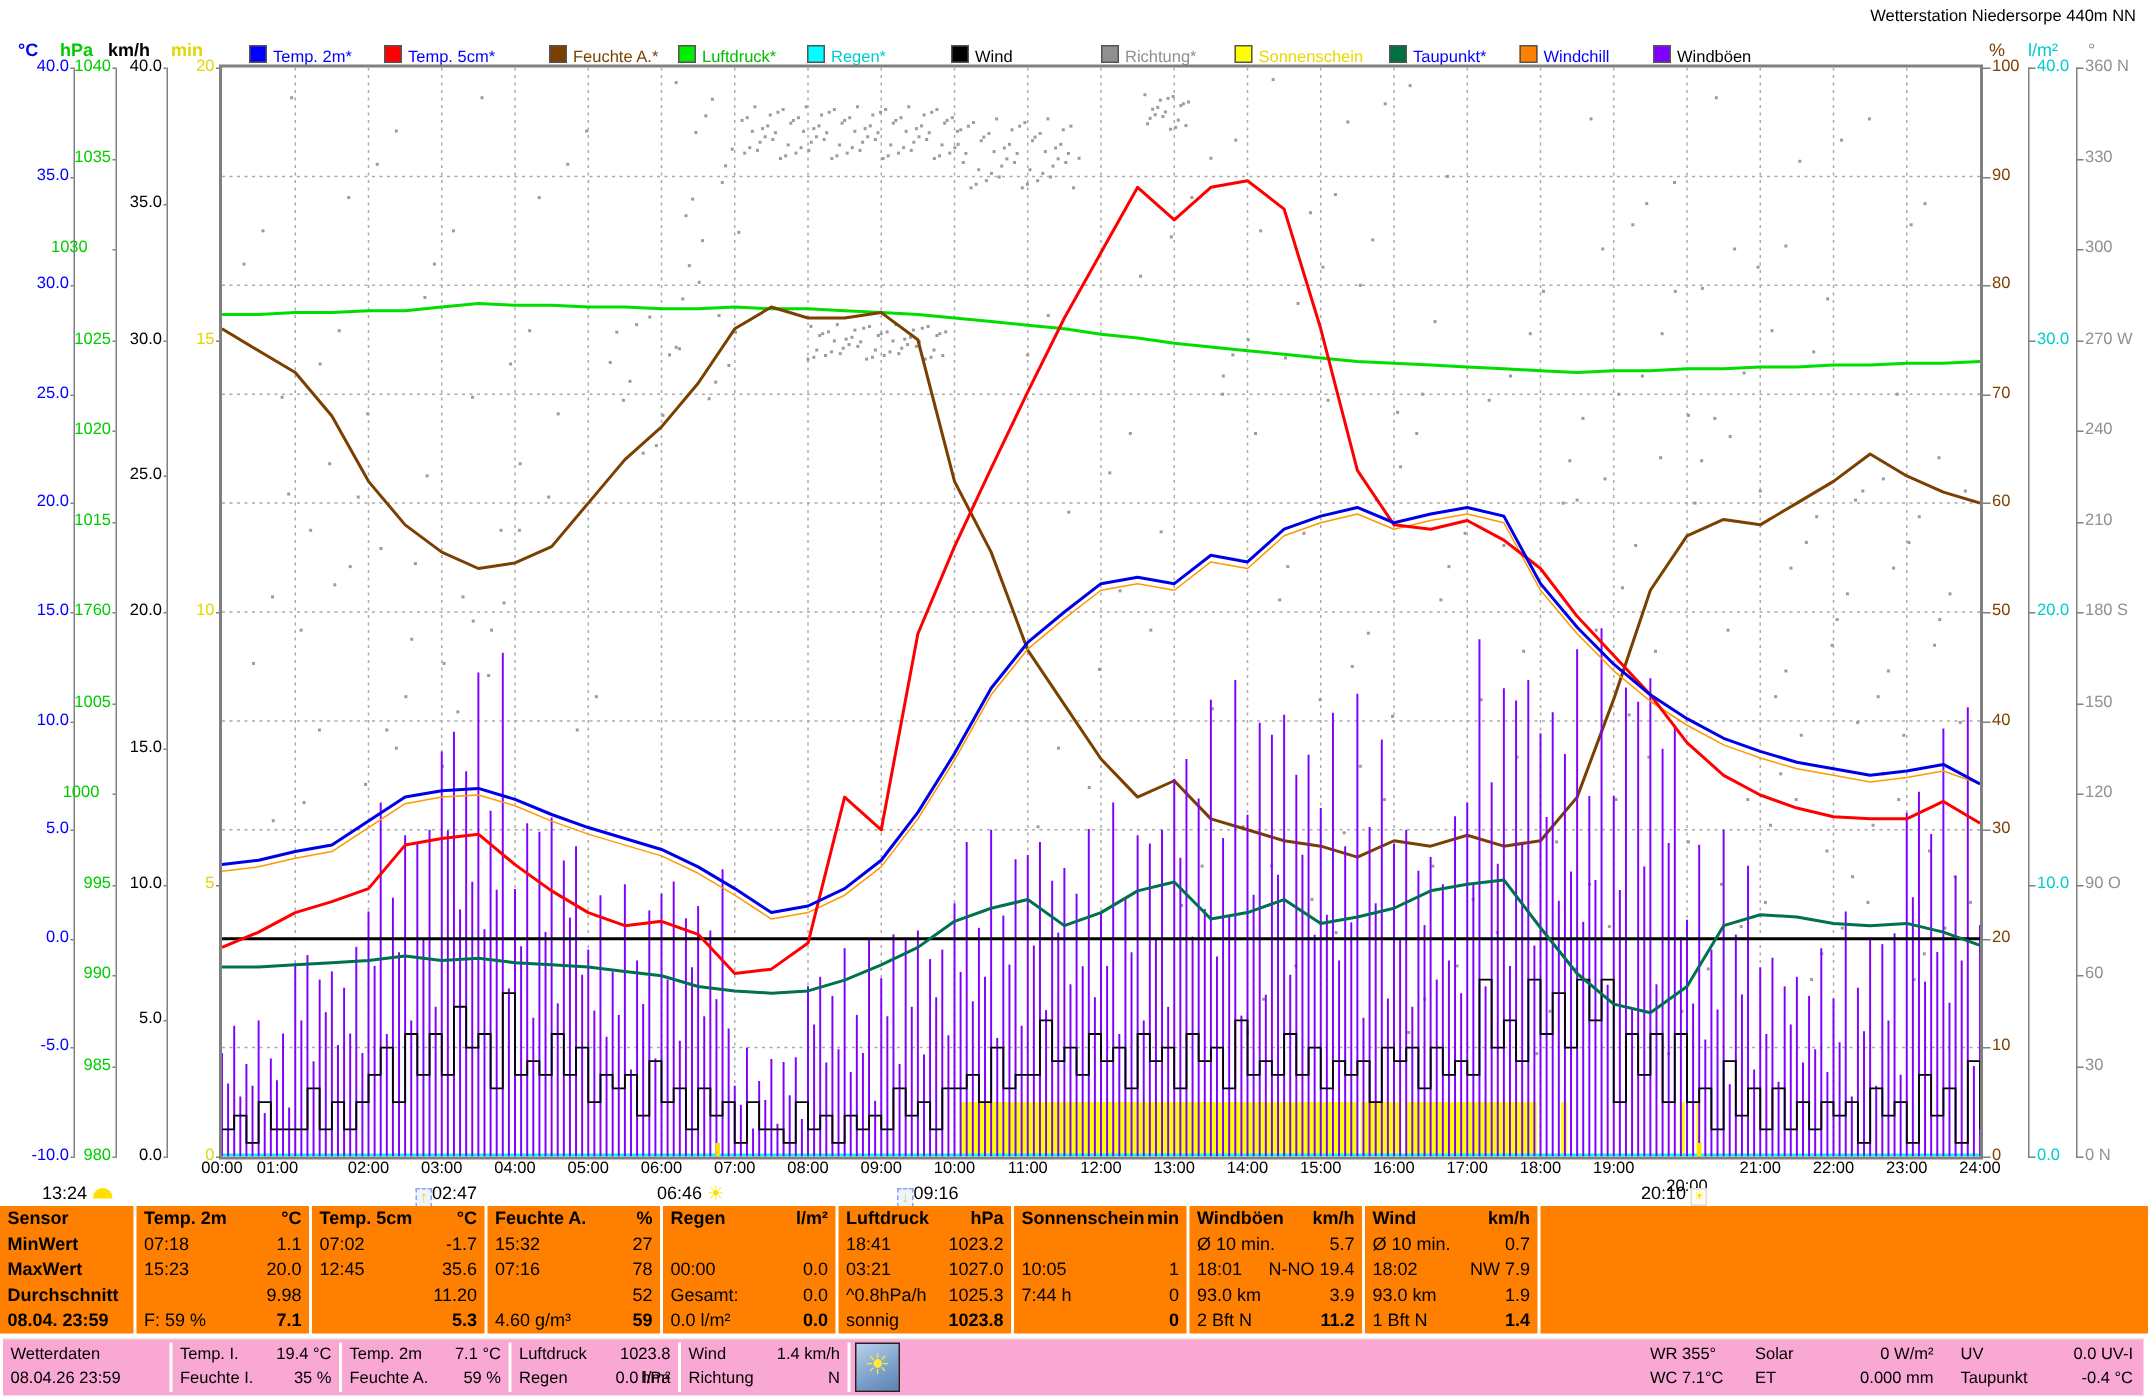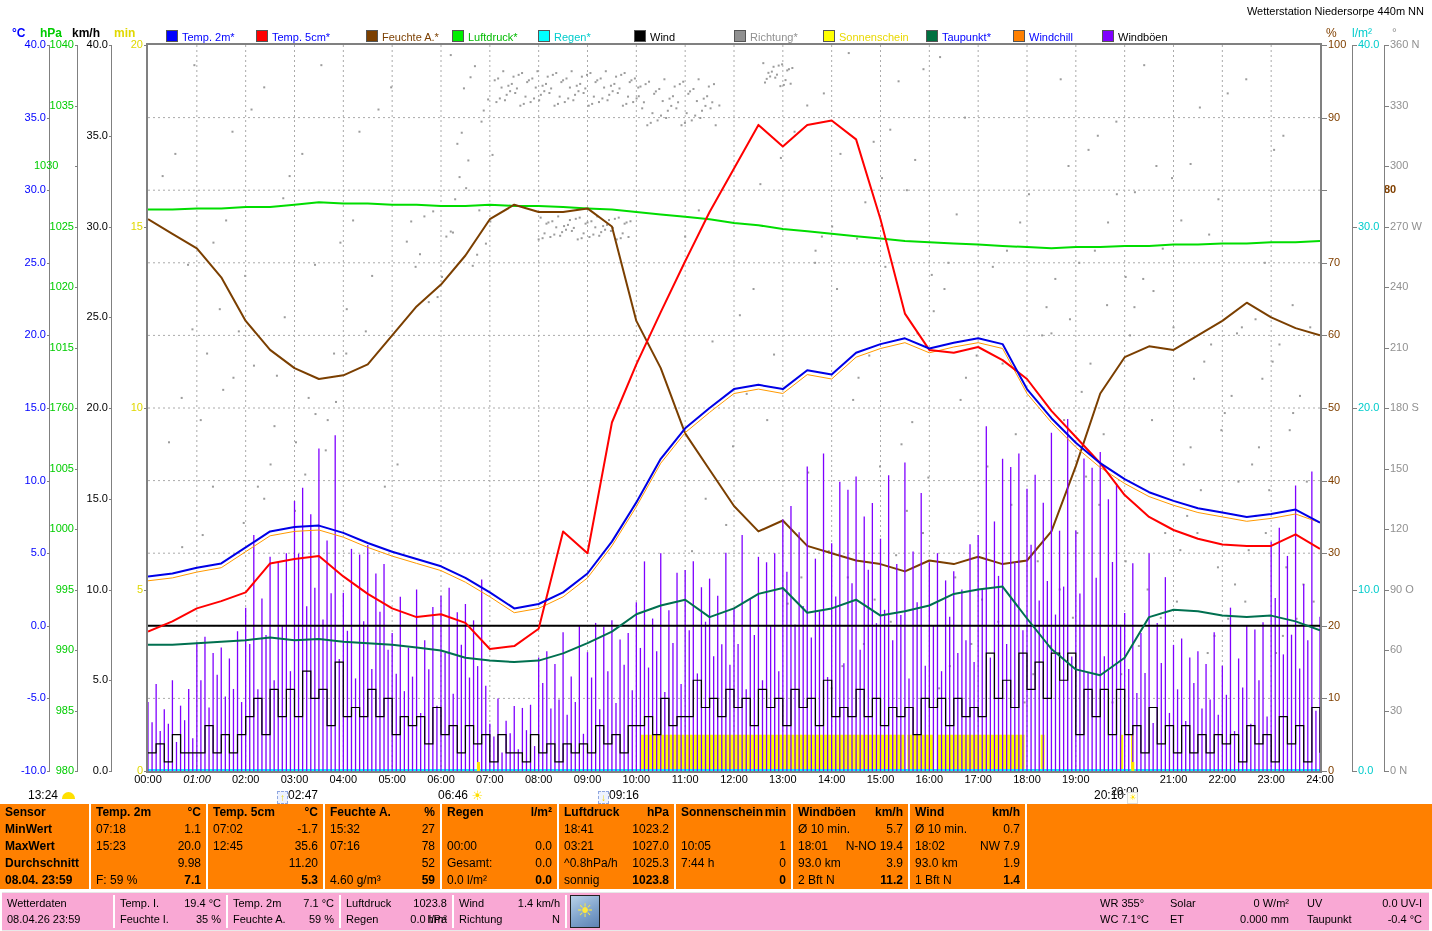--- a/index.html
+++ b/index.html
@@ -98,21 +98,21 @@
       <div class="tick-label" style="left:34px;width:40px;text-align:right;top:219.5px;color:#00CC00;">1025</div>
       <div class="stub" style="left:75px;width:2px;top:226.5px;"></div>
       <div class="tick-label" style="left:34px;width:40px;text-align:right;top:280px;color:#00CC00;">1020</div>
       <div class="stub" style="left:75px;width:2px;top:287px;"></div>
       <div class="tick-label" style="left:34px;width:40px;text-align:right;top:340.5px;color:#00CC00;">1015</div>
       <div class="stub" style="left:75px;width:2px;top:347.5px;"></div>
       <div class="tick-label" style="left:34px;width:40px;text-align:right;top:401px;color:#00CC00;">1760</div>
       <div class="stub" style="left:75px;width:2px;top:408px;"></div>
       <div class="tick-label" style="left:34px;width:40px;text-align:right;top:461.5px;color:#00CC00;">1005</div>
       <div class="stub" style="left:75px;width:2px;top:468.5px;"></div>
-      <div class="tick-label" style="left:34px;width:40px;text-align:right;top:522px;color:#00CC00;">1000</div>
+      <div class="tick-label" style="left:34px;width:40px;text-align:center;top:522px;color:#00CC00;">1000</div>
       <div class="stub" style="left:75px;width:2px;top:529px;"></div>
       <div class="tick-label" style="left:34px;width:40px;text-align:right;top:582.5px;color:#00CC00;">995</div>
       <div class="stub" style="left:75px;width:2px;top:589.5px;"></div>
       <div class="tick-label" style="left:34px;width:40px;text-align:right;top:643px;color:#00CC00;">990</div>
       <div class="stub" style="left:75px;width:2px;top:650px;"></div>
       <div class="tick-label" style="left:34px;width:40px;text-align:right;top:703.5px;color:#00CC00;">985</div>
       <div class="stub" style="left:75px;width:2px;top:710.5px;"></div>
       <div class="tick-label" style="left:34px;width:40px;text-align:right;top:764px;color:#00CC00;">980</div>
       <div class="stub" style="left:75px;width:2px;top:771px;"></div>
       <div class="axis-head" style="left:72px;color:#000000;">km/h</div>
@@ -145,21 +145,21 @@
       <div class="tick-label" style="left:103px;width:40px;text-align:right;top:582.5px;color:#E0D800;">5</div>
       <div class="stub" style="left:144px;width:2px;top:589.5px;"></div>
       <div class="tick-label" style="left:103px;width:40px;text-align:right;top:764px;color:#E0D800;">0</div>
       <div class="stub" style="left:144px;width:2px;top:771px;"></div>
       <div class="axis-head" style="left:1326px;color:#804000;font-weight:normal;">%</div>
       <div class="stub" style="left:1322px;width:5px;top:45px;"></div>
       <div class="tick-label" style="left:1328px;width:44px;top:38px;color:#804000;">100</div>
       <div class="stub" style="left:1322px;width:5px;top:117.6px;"></div>
       <div class="tick-label" style="left:1328px;width:44px;top:110.6px;color:#804000;">90</div>
       <div class="stub" style="left:1322px;width:5px;top:190.2px;"></div>
-      <div class="tick-label" style="left:1384px;width:44px;top:183.2px;color:#804000;font-weight:bold;">80</div>
+      <div class="tick-label" style="left:1328px;width:44px;top:183.2px;color:#804000;">80</div>
       <div class="stub" style="left:1322px;width:5px;top:262.79999999999995px;"></div>
       <div class="tick-label" style="left:1328px;width:44px;top:255.79999999999995px;color:#804000;">70</div>
       <div class="stub" style="left:1322px;width:5px;top:335.4px;"></div>
       <div class="tick-label" style="left:1328px;width:44px;top:328.4px;color:#804000;">60</div>
       <div class="stub" style="left:1322px;width:5px;top:408px;"></div>
       <div class="tick-label" style="left:1328px;width:44px;top:401px;color:#804000;">50</div>
       <div class="stub" style="left:1322px;width:5px;top:480.59999999999997px;"></div>
       <div class="tick-label" style="left:1328px;width:44px;top:473.59999999999997px;color:#804000;">40</div>
       <div class="stub" style="left:1322px;width:5px;top:553.1999999999999px;"></div>
       <div class="tick-label" style="left:1328px;width:44px;top:546.1999999999999px;color:#804000;">30</div>
@@ -1010,21 +1010,21 @@
       <line x1="0" y1="580.8" x2="1172" y2="580.8" stroke="#000" stroke-width="2"></line>
       <polyline points="0,535.8 24.416666666666664,532.9 48.83333333333333,527.1 73.25,522.7 97.66666666666666,506.7 122.08333333333334,490.8 146.5,486.4 170.91666666666669,485.0 195.33333333333331,492.2 219.75,502.4 244.16666666666669,511.1 268.5833333333333,518.4 293,525.6 317.41666666666663,537.2 341.83333333333337,551.8 366.25,567.7 390.66666666666663,563.4 415.08333333333337,551.8 439.5,532.9 463.91666666666663,500.9 488.33333333333337,461.7 512.75,418.2 537.1666666666666,387.7 561.5833333333334,367.4 586,348.5 610.4166666666667,344.1 634.8333333333333,348.5 659.25,329.6 683.6666666666667,334.0 708.0833333333333,312.2 732.5,303.5 756.9166666666667,297.7 781.3333333333333,307.8 805.75,302.0 830.1666666666667,297.7 854.5833333333333,303.5 879,348.5 903.4166666666667,377.5 927.8333333333333,402.2 952.25,422.5 976.6666666666667,438.5 1001.0833333333333,451.6 1025.5,460.3 1049.9166666666667,467.5 1074.3333333333333,471.9 1098.75,476.3 1123.1666666666667,473.4 1147.5833333333333,469.0 1172,477.7" fill="none" stroke="#FF9900" stroke-width="1" stroke-linejoin="round"></polyline>
       <polyline points="0,586.6 24.416666666666664,576.4 48.83333333333333,563.4 73.25,556.1 97.66666666666666,547.4 122.08333333333334,518.4 146.5,514.0 170.91666666666669,511.1 195.33333333333331,531.4 219.75,548.9 244.16666666666669,563.4 268.5833333333333,572.1 293,569.2 317.41666666666663,577.9 341.83333333333337,604.0 366.25,601.1 390.66666666666663,583.7 415.08333333333337,486.4 439.5,508.2 463.91666666666663,377.5 488.33333333333337,319.4 512.75,267.2 537.1666666666666,216.3 561.5833333333334,167.0 586,123.4 610.4166666666667,79.9 634.8333333333333,101.6 659.25,79.9 683.6666666666667,75.5 708.0833333333333,94.4 732.5,174.2 756.9166666666667,268.6 781.3333333333333,304.9 805.75,307.8 830.1666666666667,302.0 854.5833333333333,315.1 879,334.0 903.4166666666667,365.9 927.8333333333333,392.0 952.25,418.2 976.6666666666667,450.1 1001.0833333333333,471.9 1025.5,485.0 1049.9166666666667,493.7 1074.3333333333333,499.5 1098.75,500.9 1123.1666666666667,500.9 1147.5833333333333,489.3 1172,503.8" fill="none" stroke="#FF0000" stroke-width="2" stroke-linejoin="round"></polyline>
       <polyline points="0,531.4 24.416666666666664,528.5 48.83333333333333,522.7 73.25,518.4 97.66666666666666,502.4 122.08333333333334,486.4 146.5,482.1 170.91666666666669,480.6 195.33333333333331,487.9 219.75,498.0 244.16666666666669,506.7 268.5833333333333,514.0 293,521.3 317.41666666666663,532.9 341.83333333333337,547.4 366.25,563.4 390.66666666666663,559.0 415.08333333333337,547.4 439.5,528.5 463.91666666666663,496.6 488.33333333333337,457.4 512.75,413.8 537.1666666666666,383.3 561.5833333333334,363.0 586,344.1 610.4166666666667,339.8 634.8333333333333,344.1 659.25,325.2 683.6666666666667,329.6 708.0833333333333,307.8 732.5,299.1 756.9166666666667,293.3 781.3333333333333,303.5 805.75,297.7 830.1666666666667,293.3 854.5833333333333,299.1 879,344.1 903.4166666666667,373.2 927.8333333333333,397.8 952.25,418.2 976.6666666666667,434.1 1001.0833333333333,447.2 1025.5,455.9 1049.9166666666667,463.2 1074.3333333333333,467.5 1098.75,471.9 1123.1666666666667,469.0 1147.5833333333333,464.6 1172,477.7" fill="none" stroke="#0000E6" stroke-width="2" stroke-linejoin="round"></polyline>
       <polyline points="0,599.7 24.416666666666664,599.7 48.83333333333333,598.2 73.25,596.8 97.66666666666666,595.3 122.08333333333334,592.4 146.5,595.3 170.91666666666669,593.9 195.33333333333331,596.8 219.75,598.2 244.16666666666669,599.7 268.5833333333333,602.6 293,605.5 317.41666666666663,612.7 341.83333333333337,615.6 366.25,617.1 390.66666666666663,615.6 415.08333333333337,608.4 439.5,598.2 463.91666666666663,586.6 488.33333333333337,569.2 512.75,560.5 537.1666666666666,554.7 561.5833333333334,572.1 586,563.4 610.4166666666667,548.9 634.8333333333333,543.0 659.25,567.7 683.6666666666667,563.4 708.0833333333333,554.7 732.5,570.6 756.9166666666667,566.3 781.3333333333333,560.5 805.75,548.9 830.1666666666667,544.5 854.5833333333333,541.6 879,573.5 903.4166666666667,604.0 927.8333333333333,624.4 952.25,630.2 976.6666666666667,612.7 1001.0833333333333,572.1 1025.5,564.8 1049.9166666666667,566.3 1074.3333333333333,570.6 1098.75,572.1 1123.1666666666667,570.6 1147.5833333333333,576.4 1172,585.2" fill="none" stroke="#007050" stroke-width="2" stroke-linejoin="round"></polyline>
       <rect x="328.93888888888887" y="717" width="3" height="9" fill="#FFE000"></rect>
       <rect x="983.3055555555555" y="717" width="3" height="9" fill="#FFE000"></rect>
     </svg>
 <div id="xlabels">
       <div class="xlab" style="left:126px;">00:00</div>
-      <div class="xlab" style="left:175px;font-style:italic;">01:00</div>
+      <div class="xlab" style="left:163px;">01:00</div>
       <div class="xlab" style="left:223.66660000000002px;">02:00</div>
       <div class="xlab" style="left:272.4999px;">03:00</div>
       <div class="xlab" style="left:321.33320000000003px;">04:00</div>
       <div class="xlab" style="left:370.16650000000004px;">05:00</div>
       <div class="xlab" style="left:418.9998px;">06:00</div>
       <div class="xlab" style="left:467.8331px;">07:00</div>
       <div class="xlab" style="left:516.6664000000001px;">08:00</div>
       <div class="xlab" style="left:565.4997000000001px;">09:00</div>
       <div class="xlab" style="left:614.3330000000001px;">10:00</div>
       <div class="xlab" style="left:663.1663px;">11:00</div>

